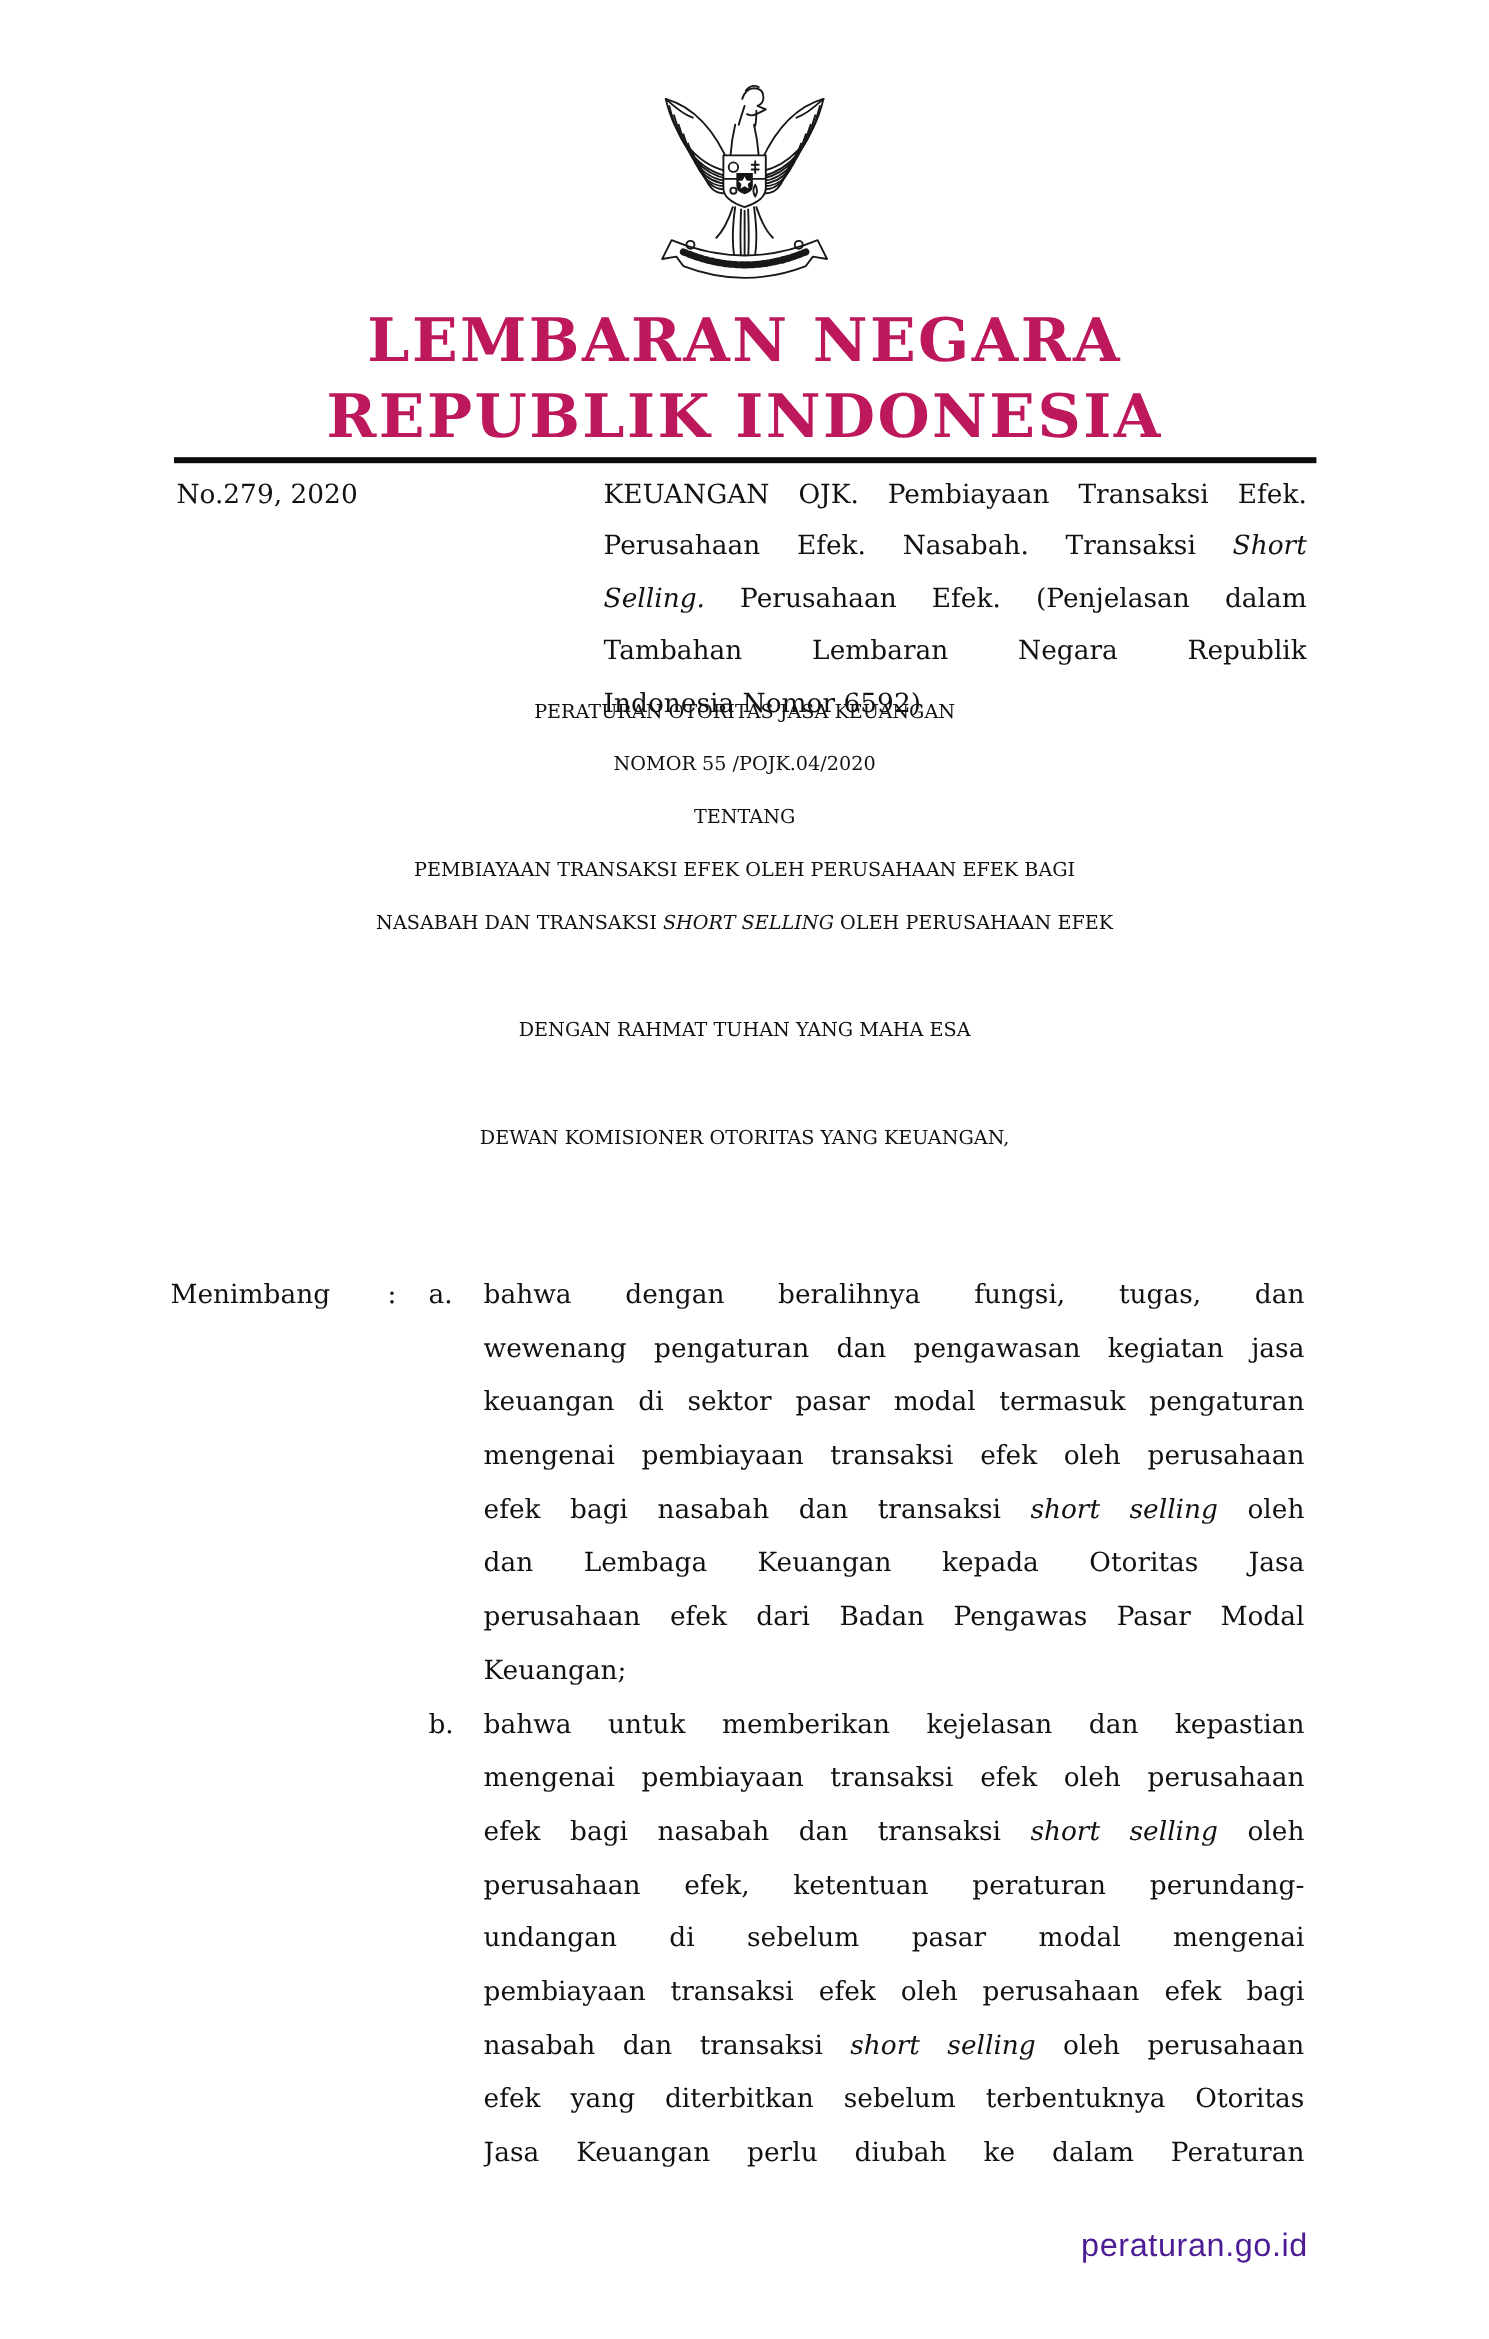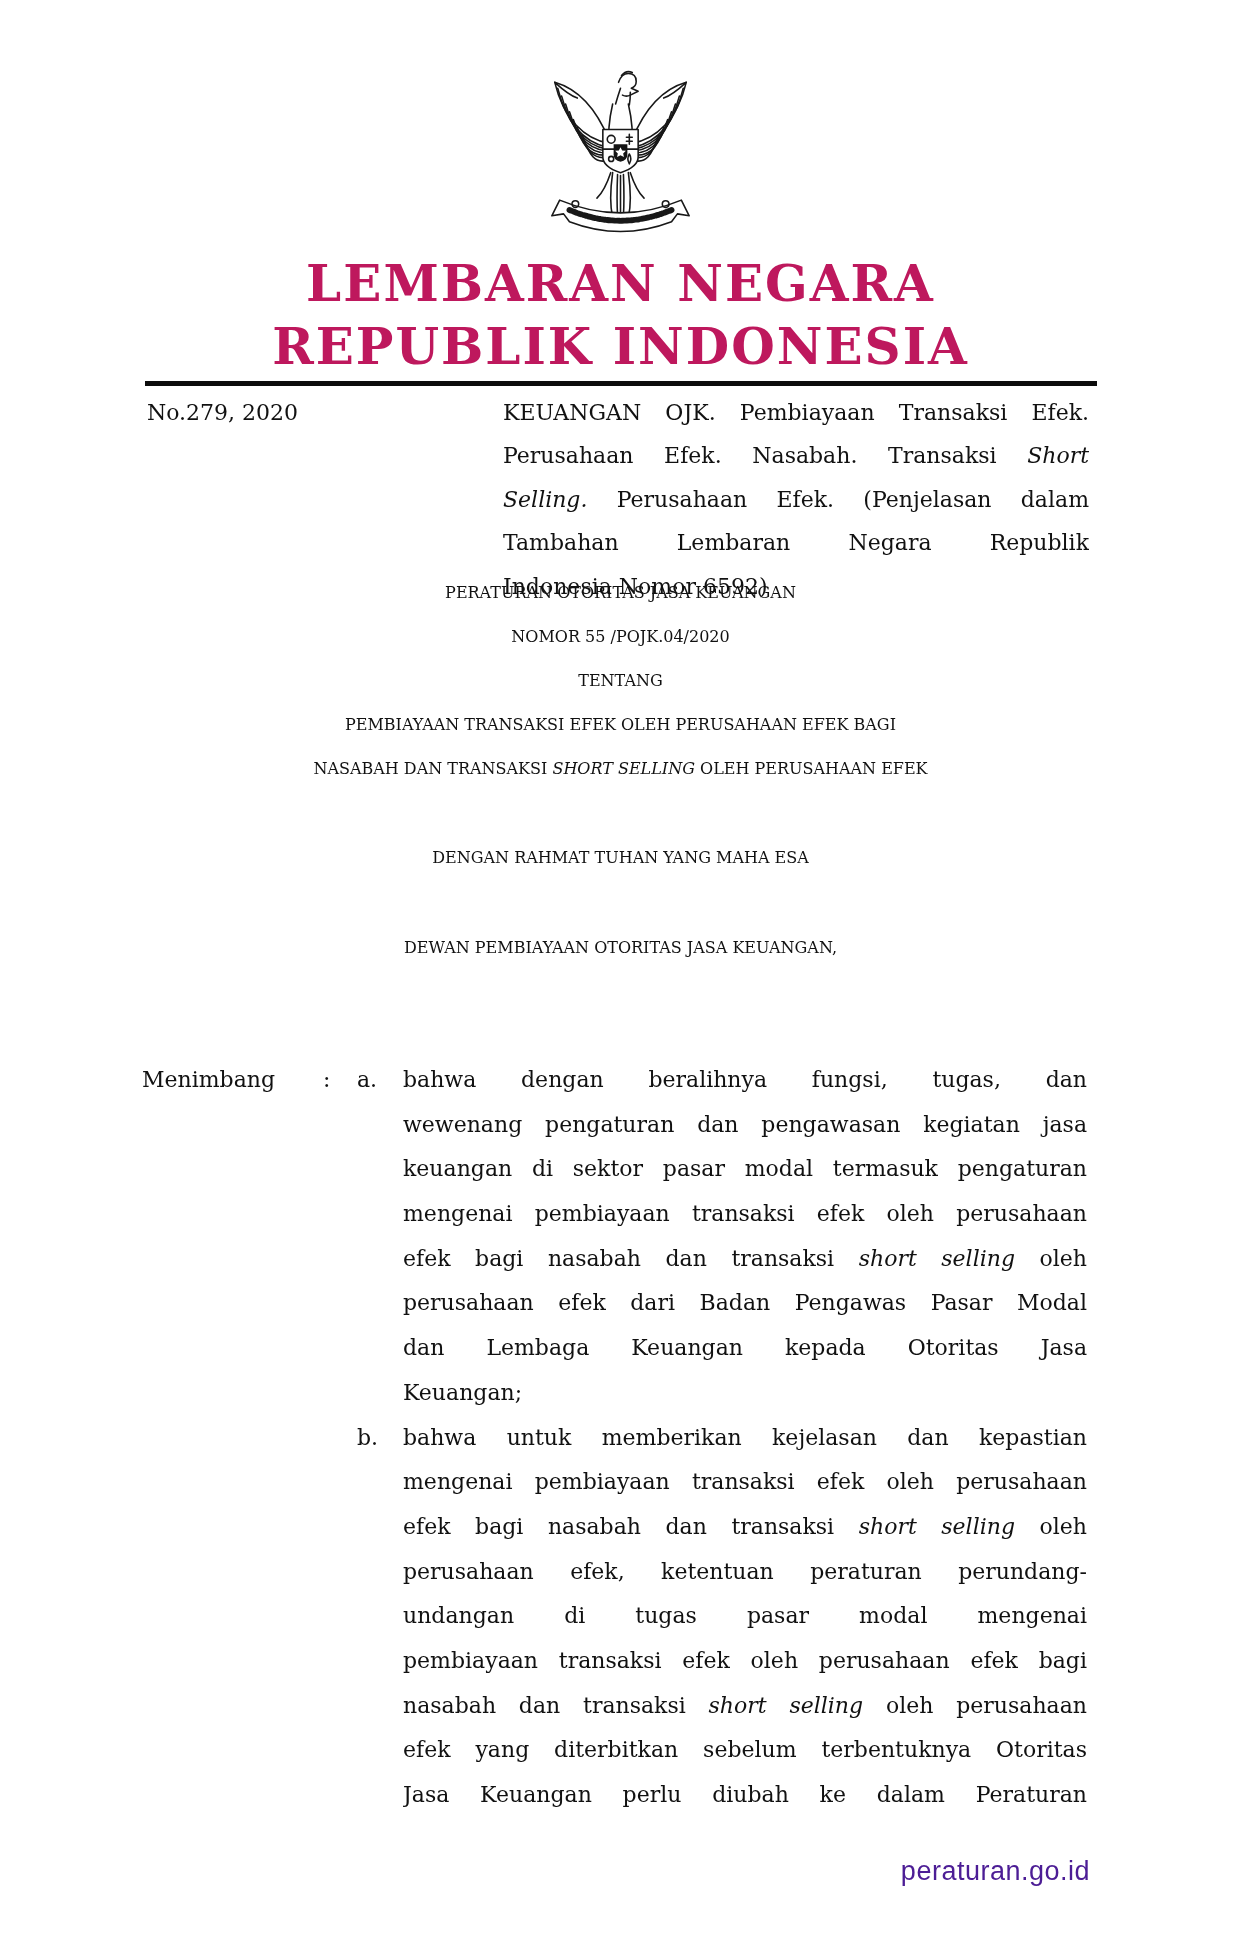--- a/index.html
+++ b/index.html
@@ -126,47 +126,47 @@
       <div class="tline center"><span>PERATURAN OTORITAS JASA KEUANGAN</span></div>
       <div class="tline center"><span>NOMOR 55 /POJK.04/2020</span></div>
       <div class="tline center"><span>TENTANG</span></div>
       <div class="tline center"><span>PEMBIAYAAN TRANSAKSI EFEK OLEH PERUSAHAAN EFEK BAGI</span></div>
       <div class="tline center"><span>NASABAH DAN TRANSAKSI </span><i>SHORT SELLING</i><span> OLEH PERUSAHAAN EFEK</span></div>
     </div>
   <div class="h-block h-invoc">
       <div class="tline center"><span>DENGAN RAHMAT TUHAN YANG MAHA ESA</span></div>
     </div>
   <div class="h-block h-open">
-      <div class="tline center"><span>DEWAN PEMBIAYAAN OTORITAS JASA KEUANGAN,</span></div>
+      <div class="tline center"><span>DEWAN KOMISIONER OTORITAS YANG KEUANGAN,</span></div>
     </div>
 
   <div class="consider">
     <div class="c-label">Menimbang</div>
     <div class="c-colon">:</div>
     <div class="c-item">
       <div class="c-marker">a.</div>
       <div class="c-text">
           <div class="tline just"><span>bahwa dengan beralihnya fungsi, tugas, dan</span></div>
           <div class="tline just"><span>wewenang pengaturan dan pengawasan kegiatan jasa</span></div>
           <div class="tline just"><span>keuangan di sektor pasar modal termasuk pengaturan</span></div>
           <div class="tline just"><span>mengenai pembiayaan transaksi efek oleh perusahaan</span></div>
           <div class="tline just"><span>efek bagi nasabah dan transaksi </span><i>short selling</i><span> oleh</span></div>
+          <div class="tline just"><span>dan Lembaga Keuangan kepada Otoritas Jasa</span></div>
           <div class="tline just"><span>perusahaan efek dari Badan Pengawas Pasar Modal</span></div>
-          <div class="tline just"><span>dan Lembaga Keuangan kepada Otoritas Jasa</span></div>
           <div class="tline"><span>Keuangan;</span></div>
         </div>
     </div>
     <div class="c-item">
       <div class="c-marker">b.</div>
       <div class="c-text">
           <div class="tline just"><span>bahwa untuk memberikan kejelasan dan kepastian</span></div>
           <div class="tline just"><span>mengenai pembiayaan transaksi efek oleh perusahaan</span></div>
           <div class="tline just"><span>efek bagi nasabah dan transaksi </span><i>short selling</i><span> oleh</span></div>
           <div class="tline just"><span>perusahaan efek, ketentuan peraturan perundang-</span></div>
-          <div class="tline just"><span>undangan di tugas pasar modal mengenai</span></div>
+          <div class="tline just"><span>undangan di sebelum pasar modal mengenai</span></div>
           <div class="tline just"><span>pembiayaan transaksi efek oleh perusahaan efek bagi</span></div>
           <div class="tline just"><span>nasabah dan transaksi </span><i>short selling</i><span> oleh perusahaan</span></div>
           <div class="tline just"><span>efek yang diterbitkan sebelum terbentuknya Otoritas</span></div>
           <div class="tline just"><span>Jasa Keuangan perlu diubah ke dalam Peraturan</span></div>
         </div>
     </div>
   </div>
 
   <div class="footer">peraturan.go.id</div>
 

